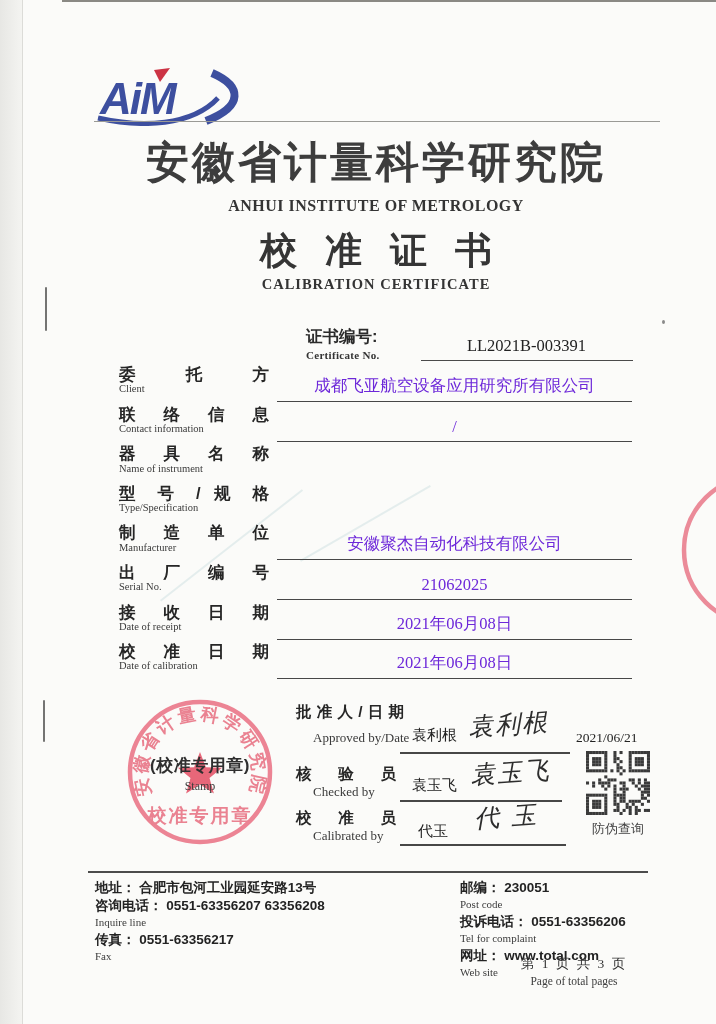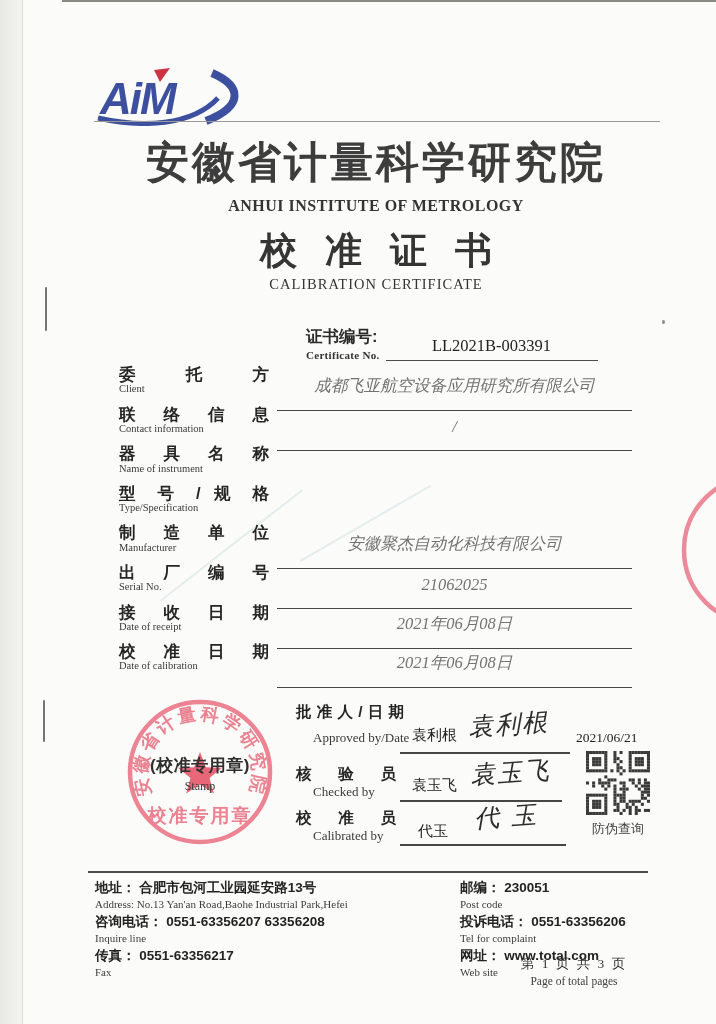--- a/index.html
+++ b/index.html
@@ -13,40 +13,40 @@
   .wm{position:absolute;border-top:2px solid rgba(130,175,185,.18);transform-origin:left top;}
 
   
   .logo{position:absolute;left:96px;top:68px;width:150px;height:58px;}
   .logo-rule{position:absolute;left:94px;top:121px;width:566px;height:1px;background:#9a9a96;}
   .titleblock{position:absolute;left:86px;right:50px;text-align:center;}
   .org-cn{top:134px;font-size:43px;font-weight:700;letter-spacing:3px;color:#3d3d3d;
           font-family:"Liberation Serif","DejaVu Serif",serif;}
   .org-en{top:197px;font-size:16px;font-weight:700;letter-spacing:.5px;color:#343434;}
   .doc-cn{top:226px;font-size:37px;font-weight:700;letter-spacing:28px;text-indent:28px;color:#353535;}
-  .doc-en{top:276px;font-size:14.5px;font-weight:400;letter-spacing:1px;color:#343434;}
+  .doc-en{top:276px;font-size:14.5px;font-weight:700;letter-spacing:1px;color:#343434;}
   .abs{position:absolute;}
 
   
-  .certno{position:absolute;left:306px;top:326px;display:flex;}
+  .certno{position:absolute;left:306px;top:326px;display:flex;gap:35px;}
   .certno .lab-cn{font-family:"Liberation Sans","DejaVu Sans",sans-serif;font-weight:700;font-size:16.5px;color:#2b2b2b;}
   .certno .lab-en{font-size:11px;font-weight:700;color:#333;margin-top:1px;letter-spacing:.3px;}
   .certno .val{width:212px;margin-left:6px;border-bottom:1.5px solid #4a4a4a;text-align:center;
                font-size:16.5px;padding-bottom:4px;align-self:flex-end;color:#222;}
 
   
   .fields{position:absolute;left:119px;top:366px;width:513px;}
   .frow{display:flex;height:39.6px;}
   .flabel{width:150px;}
   .flabel .cn{font-family:"Liberation Sans","DejaVu Sans",sans-serif;font-weight:700;font-size:16.5px;
               color:#262626;text-align:justify;text-align-last:justify;line-height:1.05;}
   .flabel .en{font-size:10.5px;color:#3a3a3a;margin-top:0px;white-space:nowrap;}
   .fval{flex:1;margin-left:8px;border-bottom:1.5px solid #474747;display:flex;
-        justify-content:center;align-items:flex-end;padding-bottom:13px;height:31px;
-        font-size:16.5px;color:#737373;font-style:italic;}
+        justify-content:center;align-items:flex-end;padding-bottom:4px;height:31px;
+        font-size:16.5px;color:#6d28d9;}
 
   
   .stamp{position:absolute;left:124px;top:696px;width:152px;height:152px;}
   .stamp-overlay{position:absolute;left:124px;top:696px;width:152px;height:152px;text-align:center;}
   .stamp-overlay .cn{margin-top:58px;font-size:17px;color:#2f2f2f;letter-spacing:.5px;
         font-family:"Liberation Sans","DejaVu Sans",sans-serif;font-weight:700;}
   .stamp-overlay .en{font-size:12px;color:#3c3c3c;margin-top:2px;}
 
   
   .approval{position:absolute;left:296px;top:702px;width:360px;height:152px;}
@@ -411,21 +411,20 @@
   <text font-size="14" fill="#ea8291" font-weight="bold" letter-spacing="8" font-family="Liberation Sans, sans-serif">
     <textPath href="#rspath" startOffset="30%">安徽省计</textPath>
   </text>
 </svg>
 
 <div class="foot-rule"></div>
 <div class="footer">
   <div class="fcol-l">
     <div class="fitem">
       <div class="cn">地址： 合肥市包河工业园延安路13号</div>
-      <div class="en">Address:  No.13 Yan'an Road,Baohe Industrial Park,Hefei</div>
     </div>
     <div class="fitem">
       <div class="cn">咨询电话： 0551-63356207  63356208</div>
       <div class="en">Inquire line</div>
     </div>
     <div class="fitem">
       <div class="cn">传真： 0551-63356217</div>
       <div class="en">Fax</div>
     </div>
   </div>

